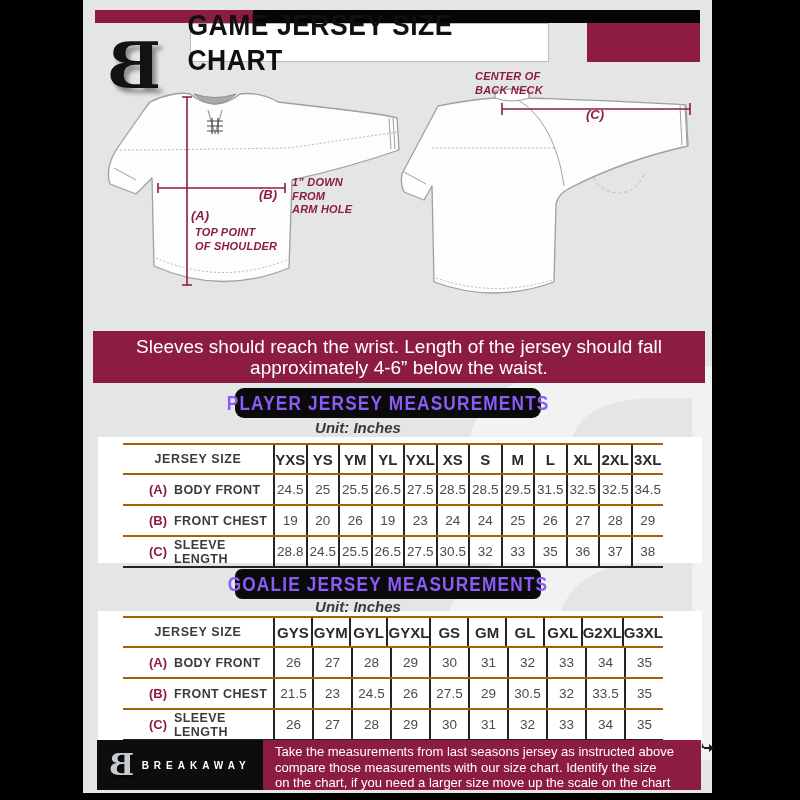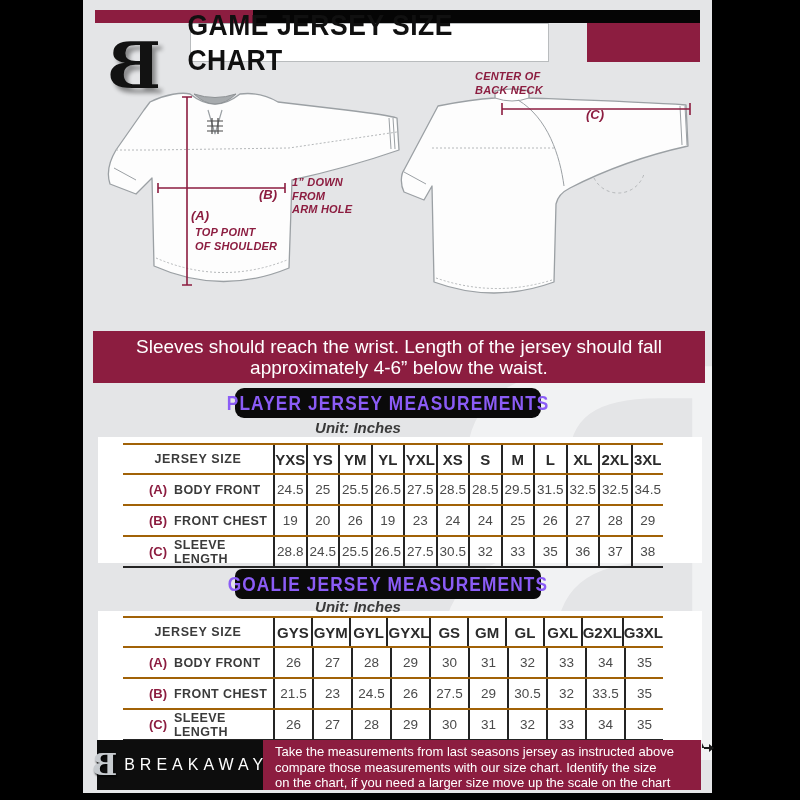--- a/index.html
+++ b/index.html
@@ -92,21 +92,21 @@
 
   
   .footer-black{
     left:14px;top:740px;width:166px;height:50px;background:#0d0d0d;z-index:2;
     display:flex;align-items:center;justify-content:center;gap:7px;
   }
   .footer-logo{
     font-family:"DejaVu Serif", serif;font-weight:bold;font-size:30px;line-height:30px;
     color:#c7cbcf;transform:scaleX(-1);text-shadow:-1px 2px 2px rgba(0,0,0,.8);
   }
-  .footer-brand{color:#fff;font-size:16px;font-weight:400;letter-spacing:5px;white-space:nowrap;}
+  .footer-brand{color:#fff;font-size:10px;font-weight:700;letter-spacing:5px;white-space:nowrap;}
   .footer-maroon{
     left:180px;top:740px;width:438px;height:50px;background:#8c1d40;z-index:2;
     box-sizing:border-box;padding:4px 10px 0 12px;color:#fff;
     font-size:13px;line-height:15.5px;font-weight:500;
   }
 
   .cursor{left:701px;top:742px;z-index:10;}
 </style>
 </head>
 <body>

